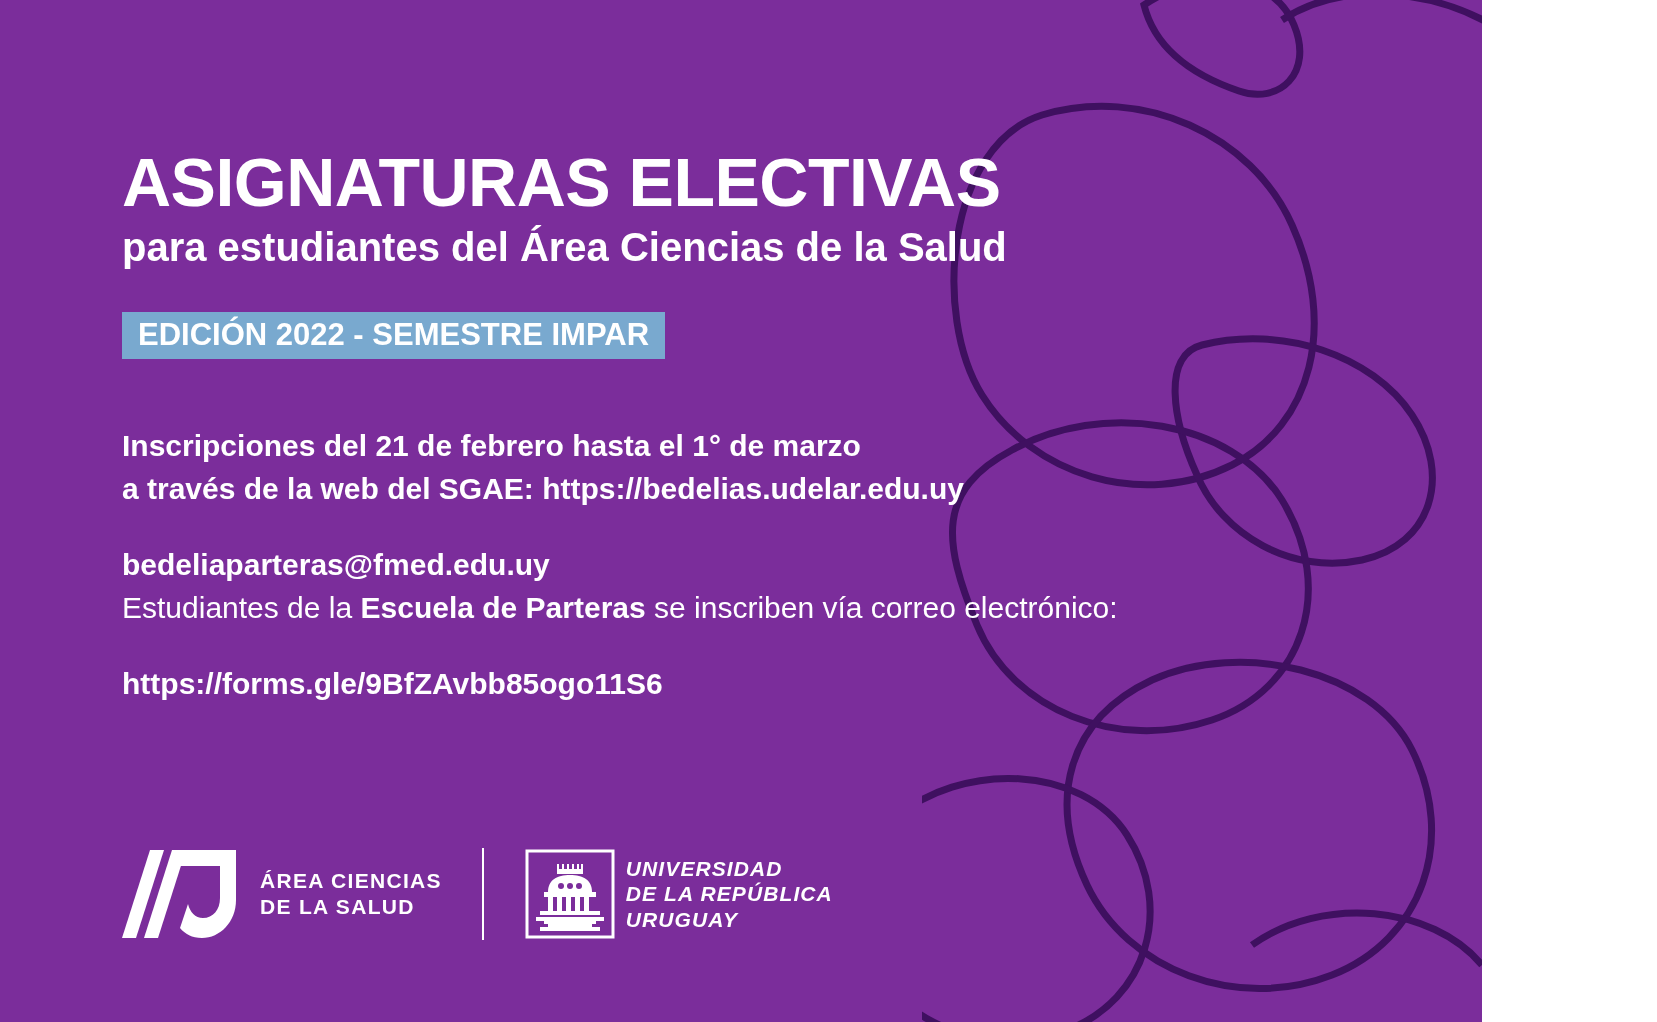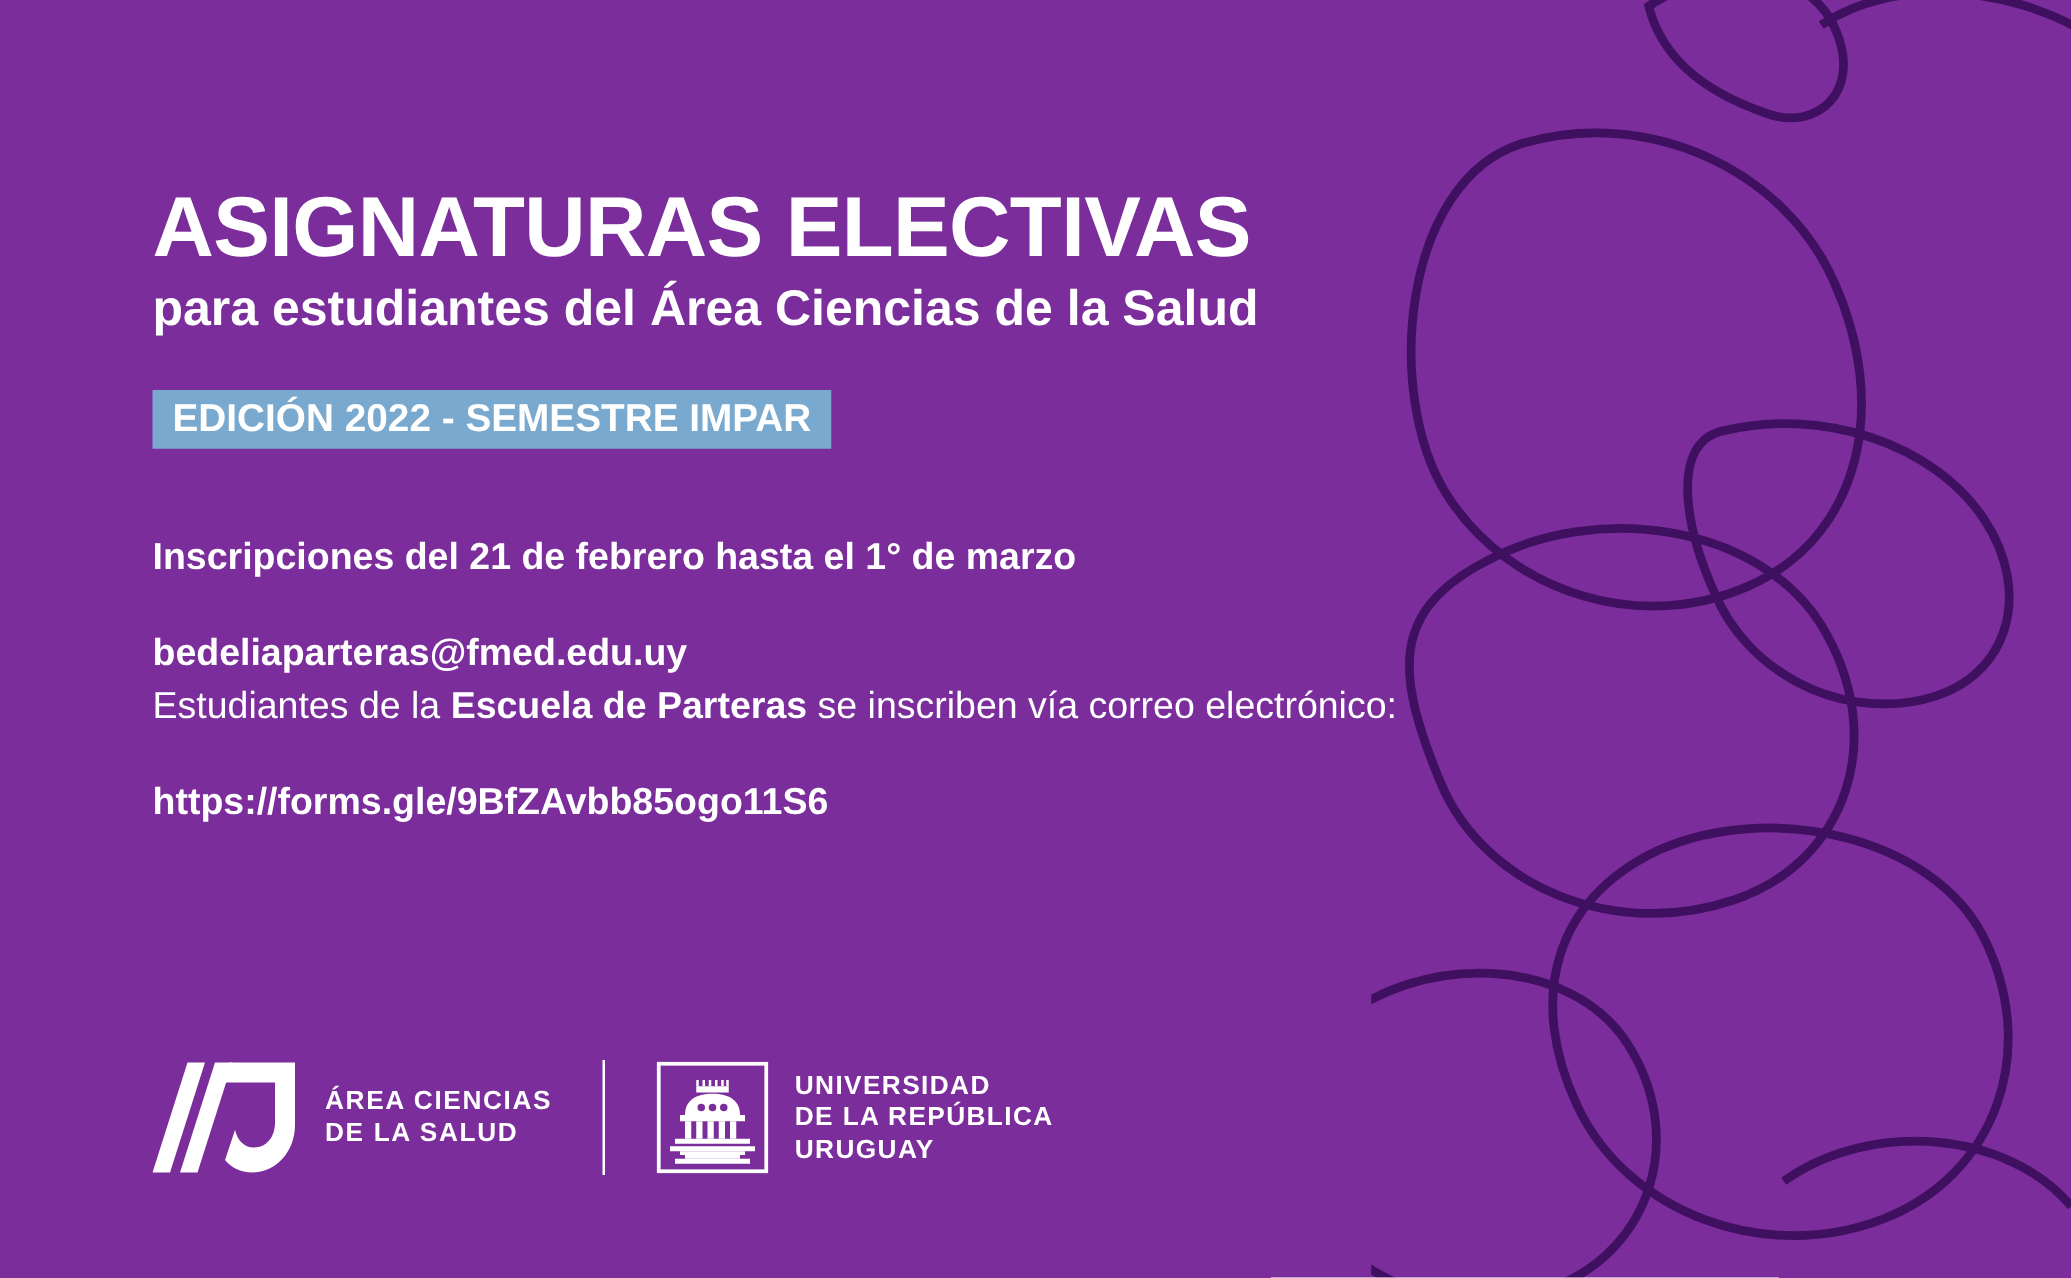--- a/index.html
+++ b/index.html
@@ -2,21 +2,21 @@
 <html><head>
 <meta charset="utf-8">
 <style>
   html, body {
     margin: 0;
     padding: 0;
     background: #ffffff;
   }
   .poster {
     position: relative;
-    width: 1657px;
+    width: 1482px;
     height: 1022px;
     background: #7B2D9B;
     overflow: hidden;
     font-family: "Liberation Sans", sans-serif;
     color: #ffffff;
   }
   .blob-layer {
     position: absolute;
     top: 0;
     right: 0;
@@ -106,21 +106,22 @@
   .divider {
     width: 2px;
     height: 92px;
     background: #ffffff;
     margin: 0 40px;
     flex: 0 0 auto;
   }
   .logo-udelar {
     display: flex;
     align-items: center;
-    gap: 20px;
+    gap: 10px;
+    font-style: italic;
   }
   .udelar-mark { flex: 0 0 auto; }
   .udelar-text {
     font-size: 21px;
     font-weight: bold;
     letter-spacing: 1.1px;
     line-height: 1.22;
   }
   .udelar-text .line { display: block; white-space: nowrap; }
 </style>
@@ -149,20 +150,21 @@
     <h2 class="subheadline">para estudiantes del Área Ciencias de la Salud</h2>
 
     <div class="badge-row">
       <span class="badge">EDICIÓN 2022 - SEMESTRE IMPAR</span>
     </div>
 
     <div class="body-block">
 
       <p class="para strong">
         <span class="line">Inscripciones del 21 de febrero hasta el 1° de marzo</span>
+        <span class="line">a través de la web del SGAE: https://bedelias.udelar.edu.uy</span>
       </p>
 
       <p class="para">
         <span class="line"><b>bedeliaparteras@fmed.edu.uy</b></span>
         <span class="line"><span>Estudiantes de la </span><b>Escuela de Parteras</b><span> se inscriben vía correo electrónico:</span></span>
       </p>
 
       <p class="para">
         <span class="line"><b>https://forms.gle/9BfZAvbb85ogo11S6</b></span>
       </p>

